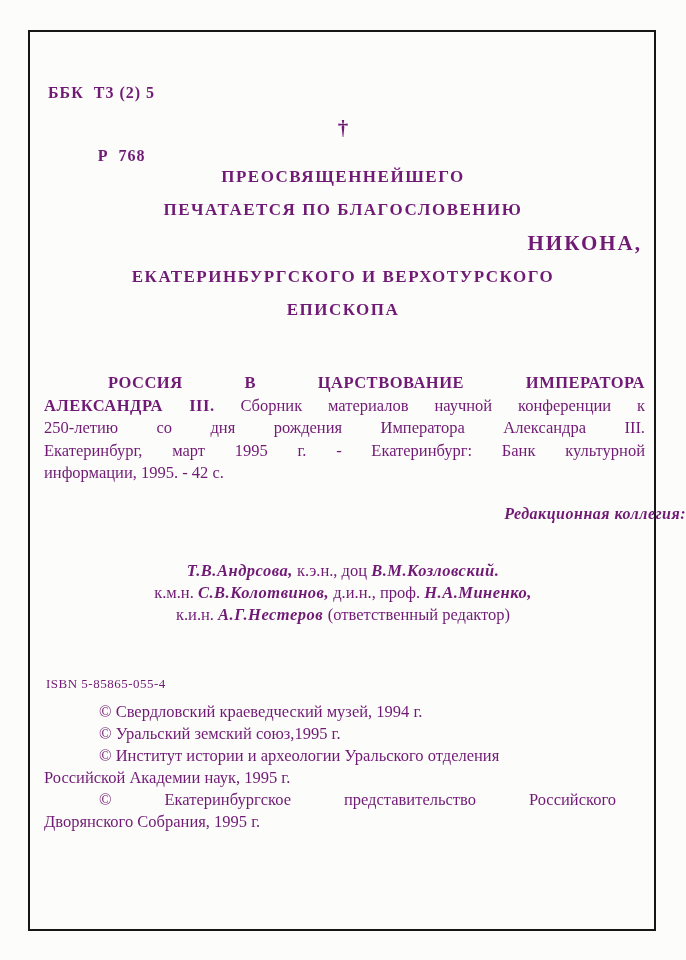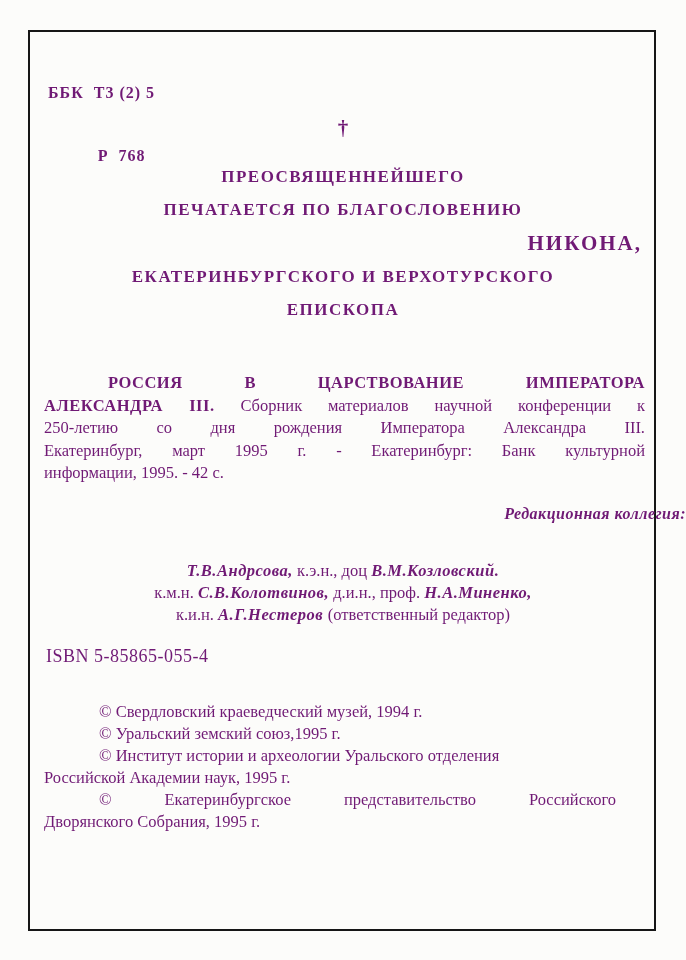--- a/index.html
+++ b/index.html
@@ -105,22 +105,22 @@
     margin-top: 22px;
   }
   .editorial .it {
     font-style: italic;
     font-weight: bold;
     letter-spacing: 0.5px;
   }
   .isbn {
     position: absolute;
     left: 46px;
-    top: 646px;
-    font-size: 18px;
+    top: 676px;
+    font-size: 13px;
     letter-spacing: 0.5px;
   }
   .copyright {
     position: absolute;
     left: 44px;
     width: 572px;
     top: 701px;
     font-size: 16.5px;
     line-height: 22px;
   }

